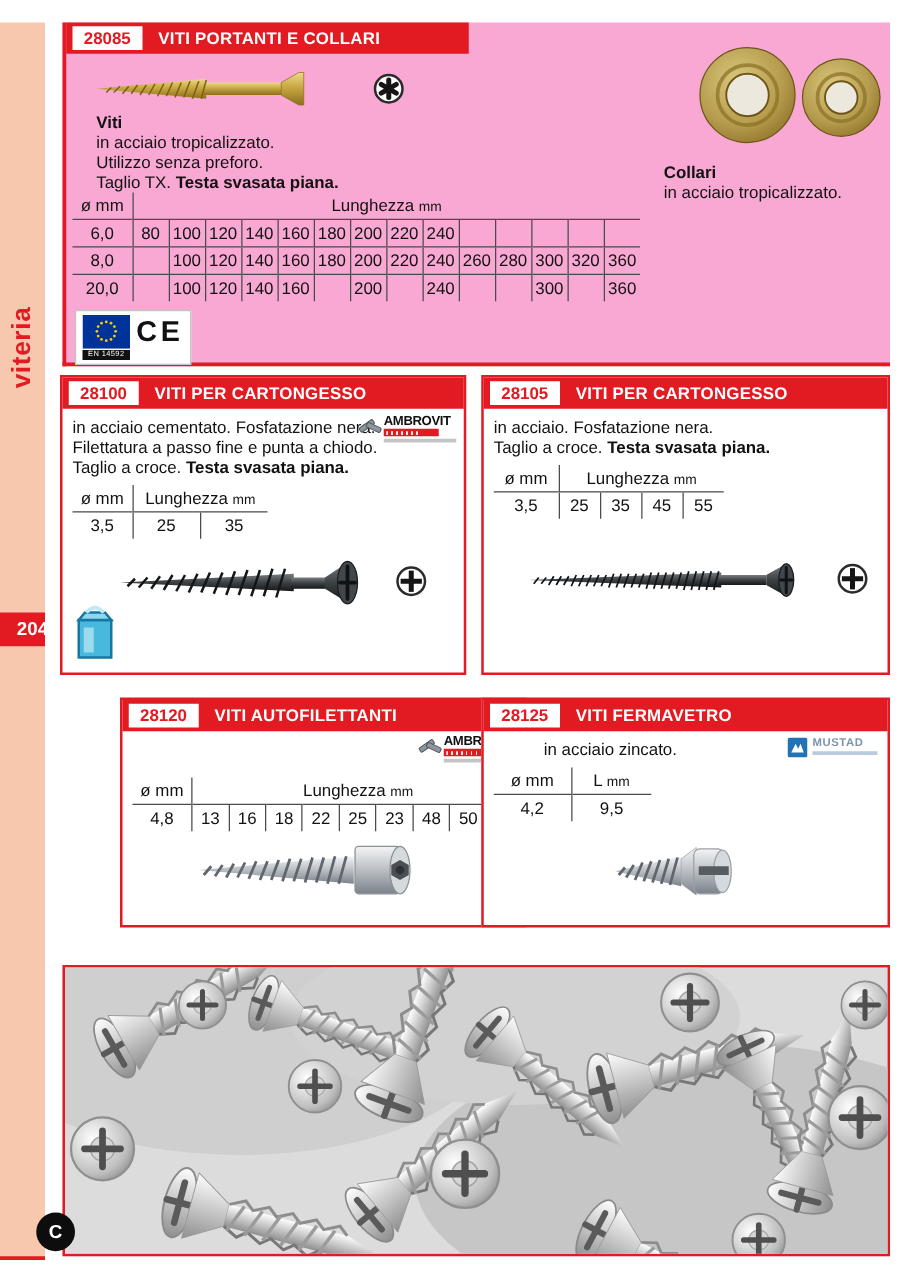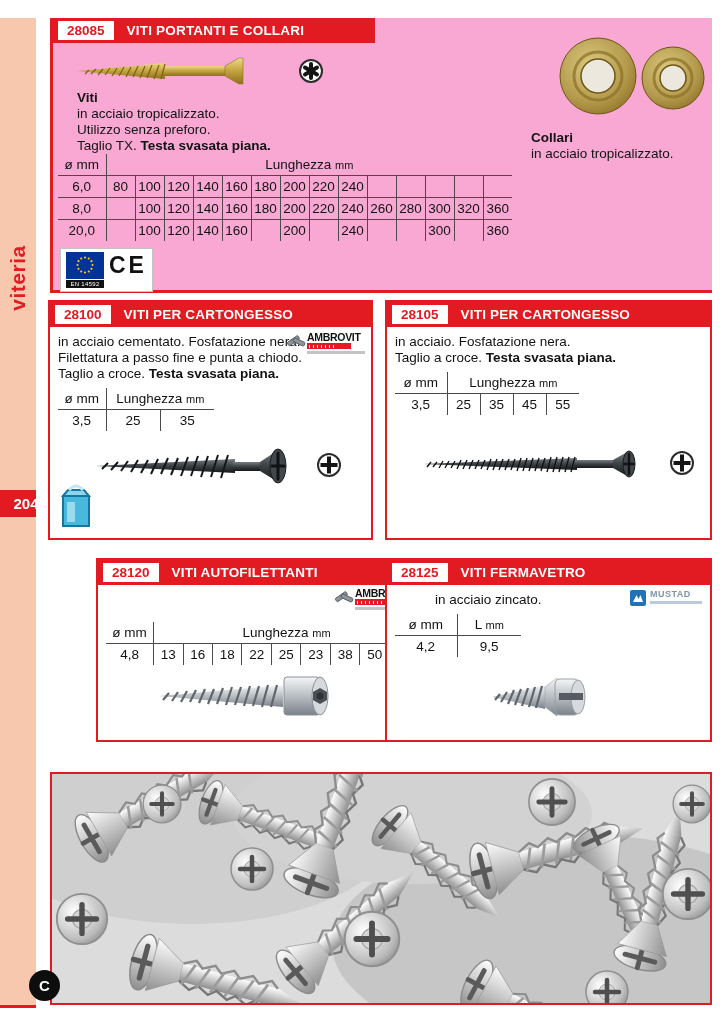--- a/index.html
+++ b/index.html
@@ -386,21 +386,21 @@
         <th class="vl" colspan="9"><span>Lunghezza</span> <span class="unit">mm</span></th>
       </tr>
       <tr class="sep">
         <td>4,8</td>
             <td class="vl">13</td>
             <td class="vl">16</td>
             <td class="vl">18</td>
             <td class="vl">22</td>
             <td class="vl">25</td>
             <td class="vl">23</td>
-            <td class="vl">38</td>
+            <td class="vl">48</td>
             <td class="vl">50</td>
             <td class="vl">60</td>
       </tr>
     </tbody>
       </table>
 
     <svg class="abs" style="left:55px; top:108px;" width="200" height="58">
       <defs>
         <linearGradient id="sil2" x1="0" y1="0" x2="0" y2="1">
           <stop offset="0" stop-color="#f4f5f6"></stop>

